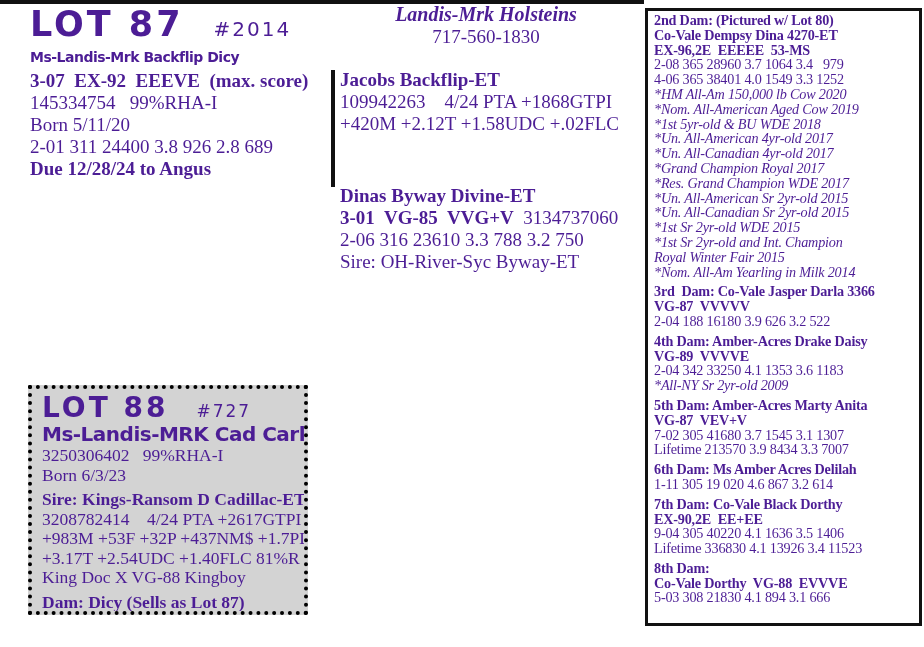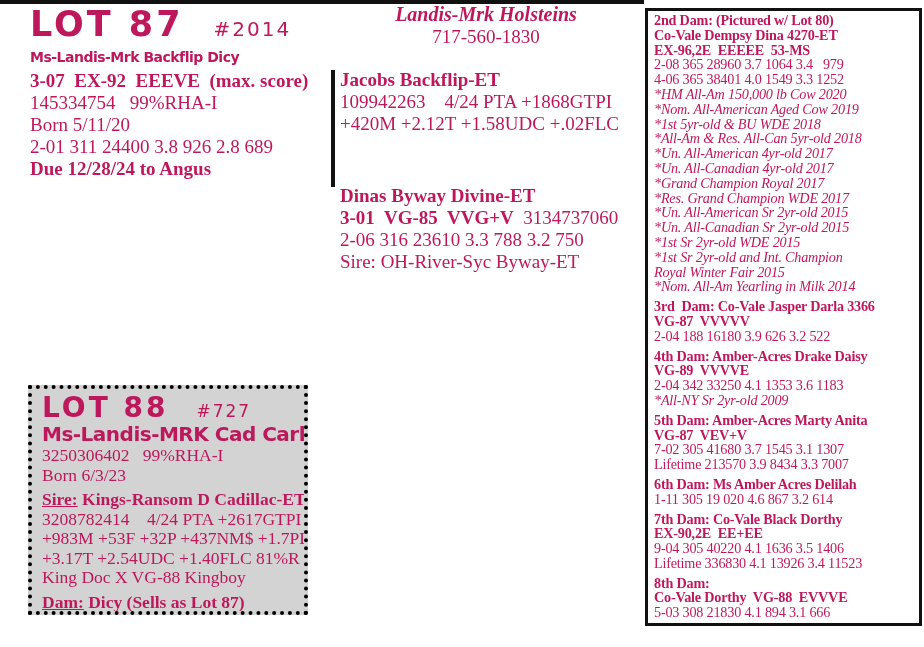--- a/index.html
+++ b/index.html
@@ -1,29 +1,29 @@
 <!DOCTYPE html>
 <html><head>
 <meta charset="utf-8">
 <style>
   html,body{margin:0;padding:0;background:#fff;}
   .page{position:relative;width:924px;height:647px;background:#ffffff;overflow:hidden;
-        font-family:"Liberation Serif", serif;color:#be185d;}
+        font-family:"Liberation Serif", serif;color:#4c1d95;}
   .top-rule{position:absolute;left:0;top:0;width:644px;height:4px;background:#111;}
 
   
   .lot87{position:absolute;left:30px;top:4px;width:300px;}
   .lot-row{display:flex;align-items:baseline;height:40px;}
   .lot-big{font-family:"DejaVu Sans", sans-serif;font-size:35px;letter-spacing:3px;font-weight:600;}
   .lot-tag{font-family:"DejaVu Sans", sans-serif;font-size:20px;letter-spacing:2px;margin-left:30px;font-weight:500;}
   .cow-name{font-family:"DejaVu Sans", sans-serif;font-weight:bold;font-size:14px;line-height:26px;letter-spacing:-0.5px;white-space:pre;}
   .serif{font-family:"Liberation Serif", serif;font-size:19px;line-height:22px;white-space:pre;}
   .bold{font-weight:bold;}
   .bi{font-weight:normal;font-style:italic;}
-  .u{text-decoration:underline;}
+  .u{}
 
   
   .center-header{position:absolute;left:336px;top:3px;width:300px;text-align:center;}
   .farm-name{font-size:20px;line-height:23px;font-weight:bold;font-style:italic;white-space:pre;}
   .farm-phone{font-size:19px;line-height:22px;white-space:pre;}
   .sire-bar{position:absolute;left:331px;top:70px;width:4px;height:117px;background:#111;}
   .sire-block{position:absolute;left:340px;top:69px;width:300px;}
   .dam-block{position:absolute;left:340px;top:185px;width:300px;}
 
   
@@ -82,21 +82,20 @@
 
   <aside class="right-box">
     <div class="rb-line bold">2nd Dam: (Pictured w/ Lot 80)</div>
     <div class="rb-line bold">Co-Vale Dempsy Dina 4270-ET</div>
     <div class="rb-line bold">EX-96,2E  EEEEE  53-MS</div>
     <div class="rb-line">2-08 365 28960 3.7 1064 3.4   979</div>
     <div class="rb-line">4-06 365 38401 4.0 1549 3.3 1252</div>
     <div class="rb-line bi">*HM All-Am 150,000 lb Cow 2020</div>
     <div class="rb-line bi">*Nom. All-American Aged Cow 2019</div>
     <div class="rb-line bi">*1st 5yr-old &amp; BU WDE 2018</div>
-    <div class="rb-line bi">*All-Am &amp; Res. All-Can 5yr-old 2018</div>
     <div class="rb-line bi">*Un. All-American 4yr-old 2017</div>
     <div class="rb-line bi">*Un. All-Canadian 4yr-old 2017</div>
     <div class="rb-line bi">*Grand Champion Royal 2017</div>
     <div class="rb-line bi">*Res. Grand Champion WDE 2017</div>
     <div class="rb-line bi">*Un. All-American Sr 2yr-old 2015</div>
     <div class="rb-line bi">*Un. All-Canadian Sr 2yr-old 2015</div>
     <div class="rb-line bi">*1st Sr 2yr-old WDE 2015</div>
     <div class="rb-line bi">*1st Sr 2yr-old and Int. Champion</div>
     <div class="rb-line bi">Royal Winter Fair 2015</div>
     <div class="rb-line bi">*Nom. All-Am Yearling in Milk 2014</div>

